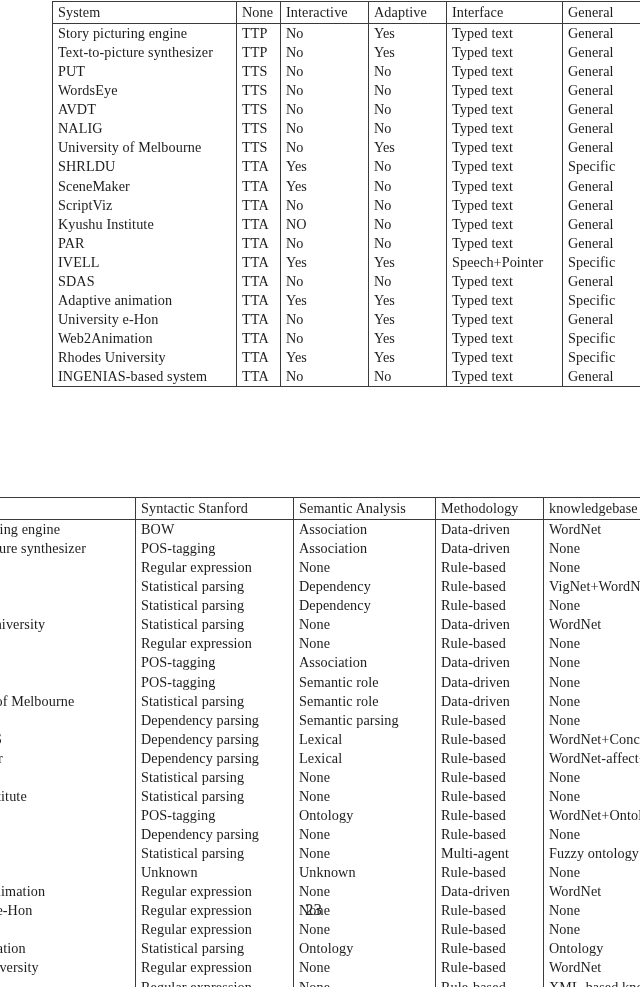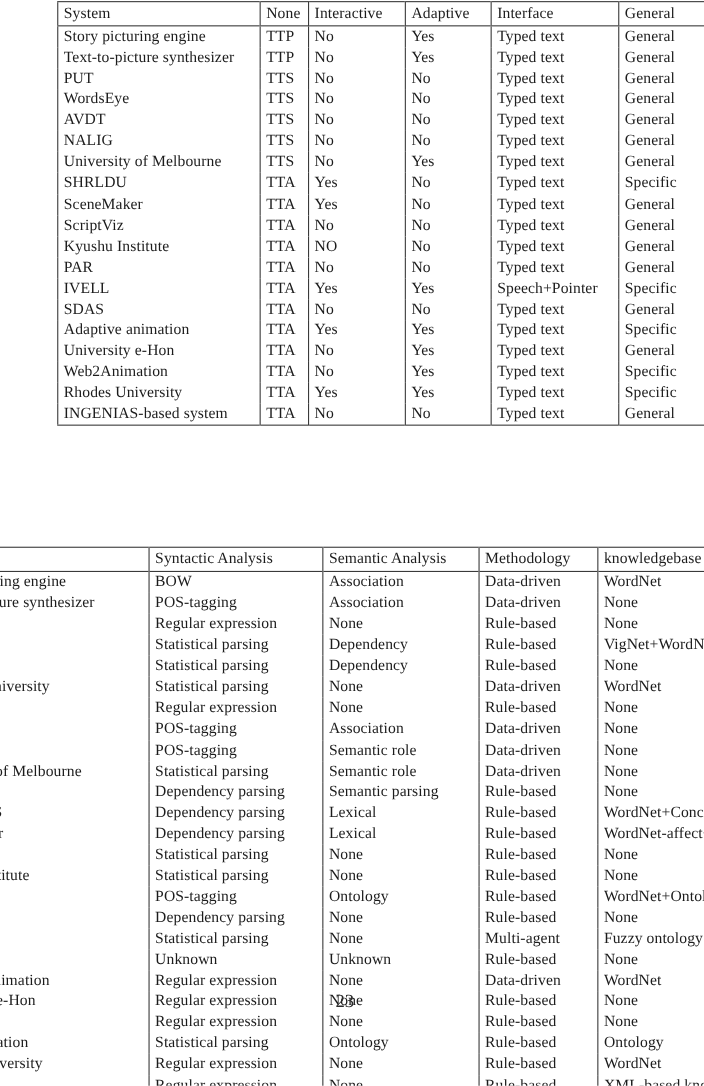--- a/index.html
+++ b/index.html
@@ -244,21 +244,21 @@
       <colgroup>
         <col class="d0">
           <col class="d1">
           <col class="d2">
           <col class="d3">
           <col class="d4">
       </colgroup>
       <tbody>
           <tr class="hdr rule-top rule-bot">
             <td></td>
-            <td class="vl">Syntactic Analysis</td>
+            <td class="vl">Syntactic Stanford</td>
             <td class="vl">Semantic Analysis</td>
             <td class="vl">Methodology</td>
             <td class="vl">knowledgebase</td>
           </tr>
           <tr>
             <td>Story picturing engine</td>
             <td class="vl">BOW</td>
             <td class="vl">Association</td>
             <td class="vl">Data-driven</td>
             <td class="vl">WordNet</td>

